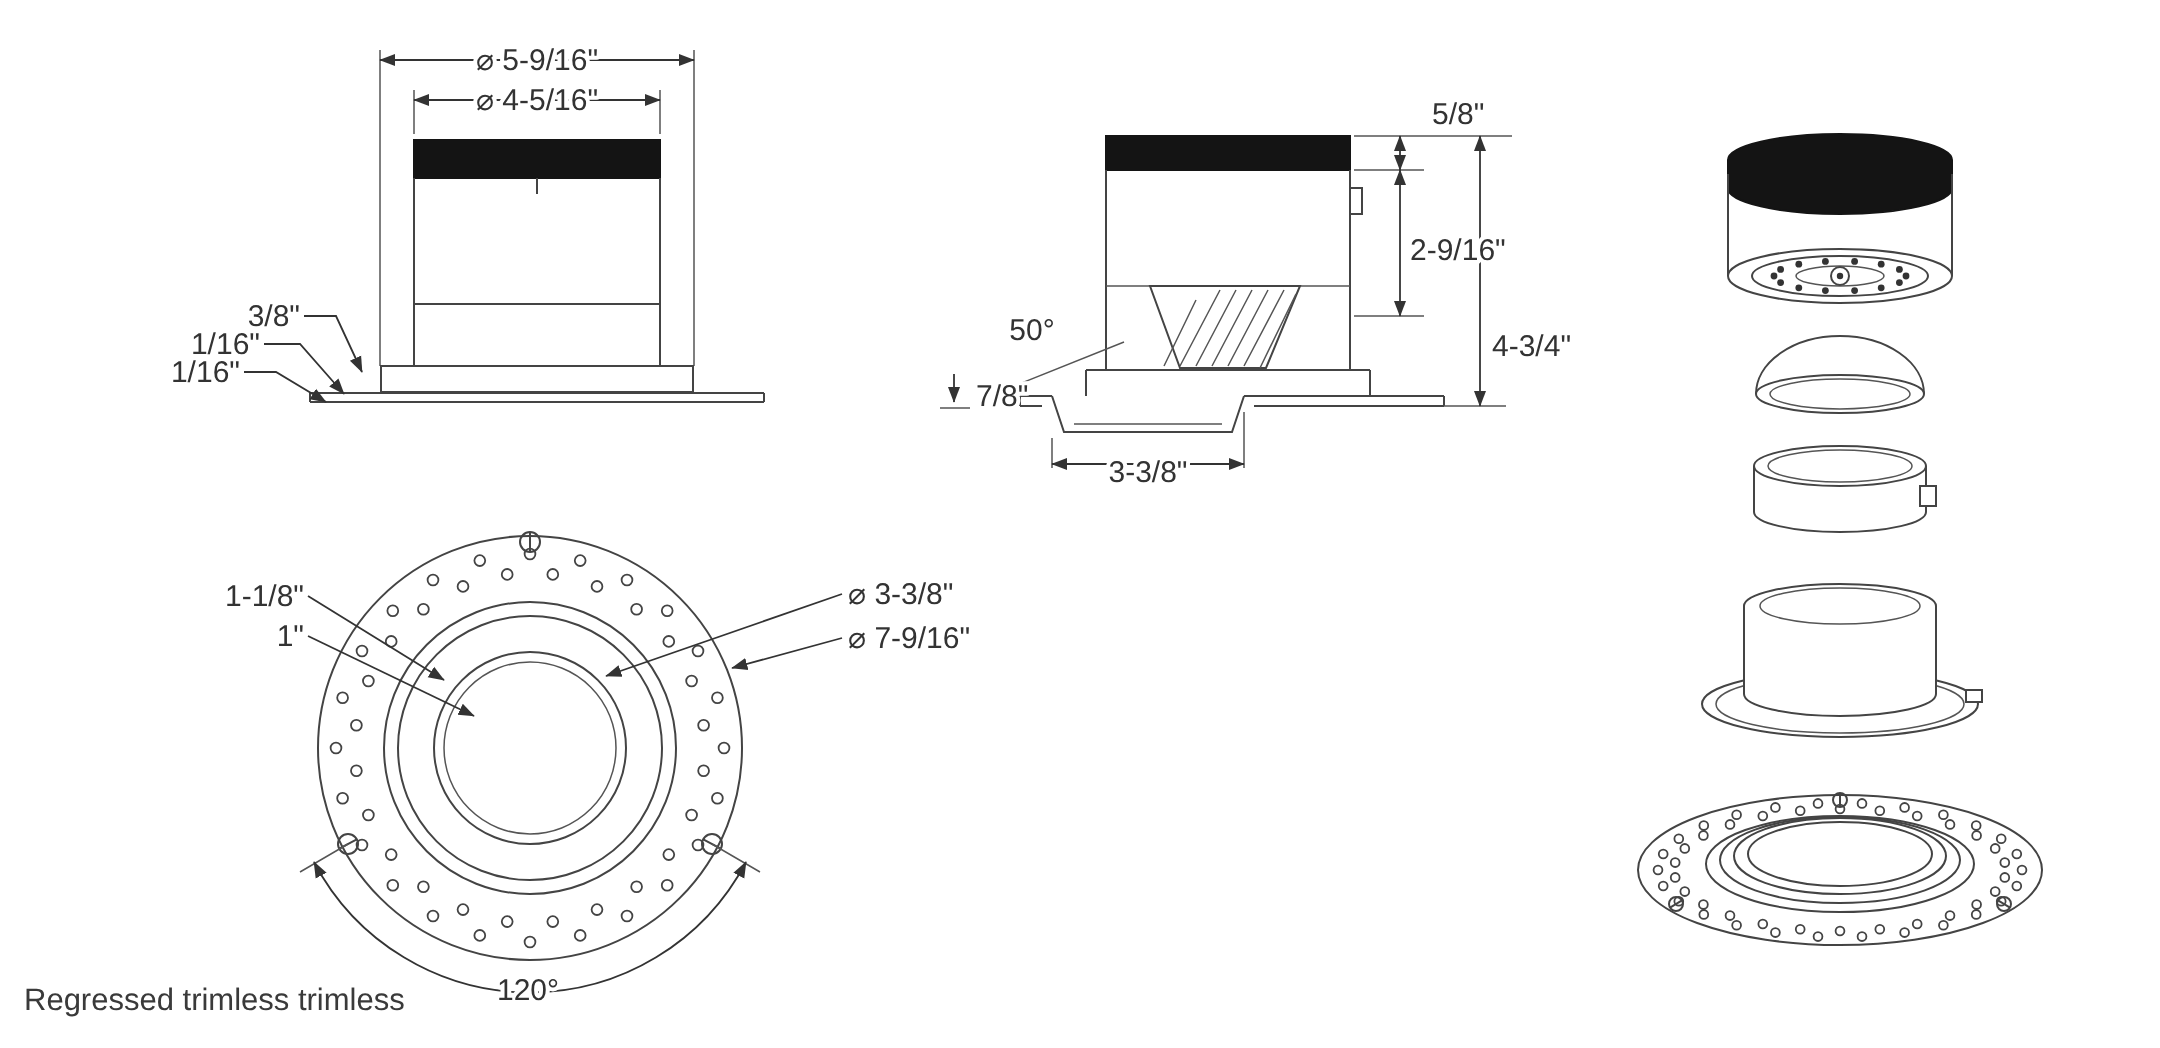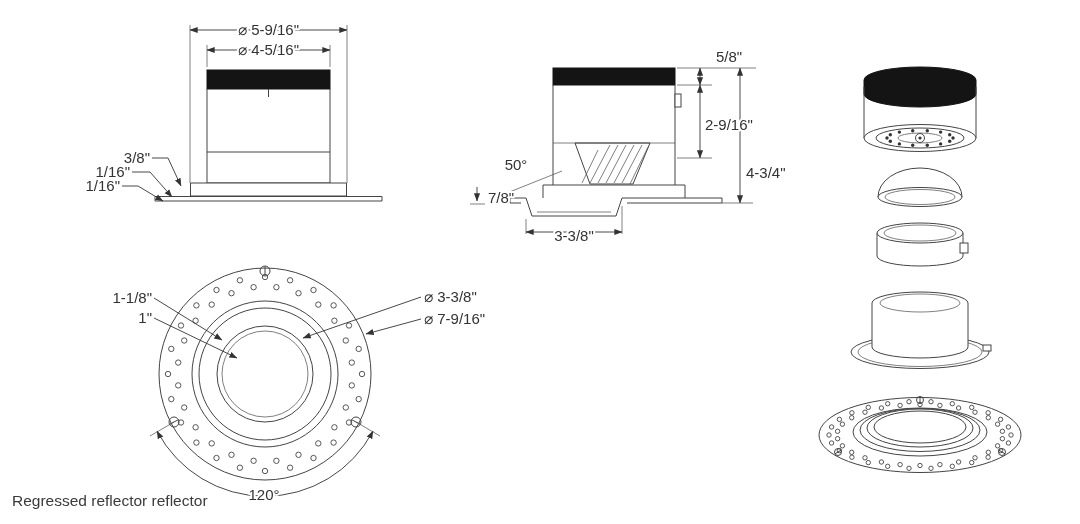--- a/index.html
+++ b/index.html
@@ -283,14 +283,14 @@
             <line class="ln" x1="920" y1="396.5" x2="920" y2="403.5"></line>
         <circle class="ln" cx="1002" cy="452" r="3.5"></circle>
             <line class="ln" x1="999" y1="450.2" x2="1005" y2="453.8"></line>
         <circle class="ln" cx="838" cy="452" r="3.5"></circle>
             <line class="ln" x1="835" y1="453.8" x2="841" y2="450.2"></line>
       </g>
     </g>
   </g>
 </svg>
 
-<div id="caption">Regressed reflector reflector</div>
+<div id="caption">Regressed trimless trimless</div>
 </div>
 
 </body></html>

